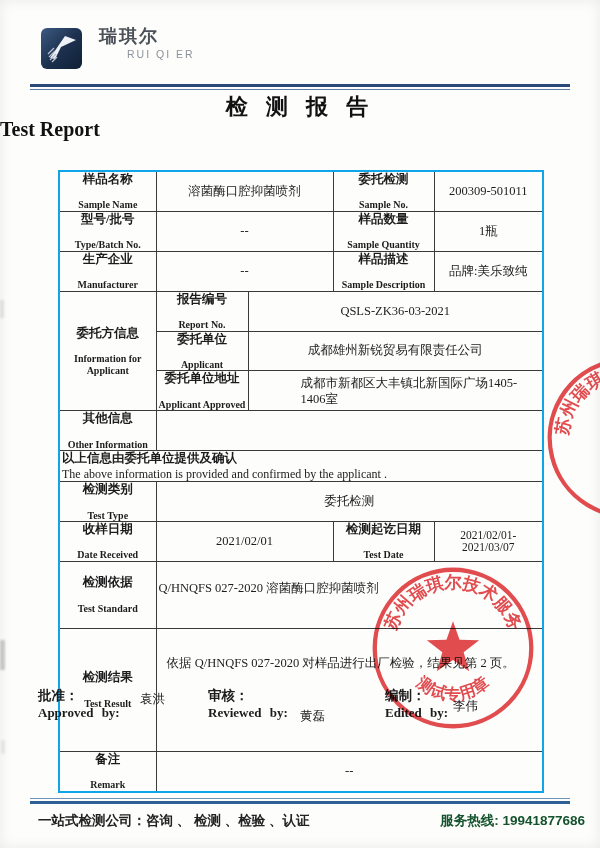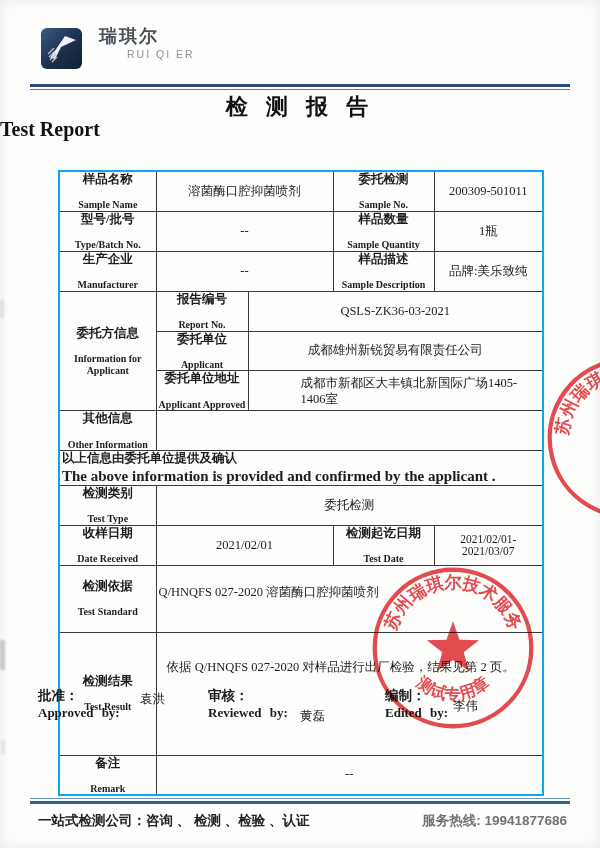--- a/index.html
+++ b/index.html
@@ -31,37 +31,37 @@
   table.rep{border:2px solid #0ea5e9;}
   .lab{text-align:center;}
   .lab .cn{display:block;font-size:12.5px;font-weight:bold;line-height:1.15;}
   .lab .en{display:block;font-size:10px;font-weight:bold;line-height:1.15;margin-top:13px;}
   .val{text-align:center;font-size:12.5px;}
   .val.left{text-align:left;}
   .val.addr{text-align:left;padding-left:52px;padding-right:18px;line-height:1.3;}
   .val.result{vertical-align:top;text-align:left;padding-left:10px;padding-top:26px;}
   .confirm{text-align:left;}
   .confirm .cn{display:block;font-size:12.5px;font-weight:bold;line-height:1.25;}
-  .confirm .en{display:block;font-size:15px;font-weight:bold;line-height:1.2;}
+  .confirm .en{display:block;font-size:12px;font-weight:normal;line-height:1.2;}
   
   .signoff{position:absolute;left:0;top:0;font-size:13px;}
   .sig-lab .cn{display:block;font-weight:bold;font-size:13.5px;line-height:1.25;
       font-family:"Liberation Sans","DejaVu Sans",sans-serif;}
   .sig-lab .en{display:block;font-weight:bold;font-size:13px;word-spacing:5px;line-height:1.25;}
   .sig-name{position:absolute;font-size:12.5px;}
   
   .foot-rule{position:absolute;left:30px;right:30px;top:798px;}
   .foot-rule .r1{height:1px;background:#6f94bb;}
   .foot-rule .r2{height:3px;background:#2e6096;margin-top:2px;}
   .foot-left{position:absolute;left:38px;top:812px;
       font-family:"Liberation Sans","DejaVu Sans",sans-serif;
       font-weight:bold;font-size:13.5px;color:#222;}
-  .foot-right{position:absolute;right:33px;top:812px;
+  .foot-right{position:absolute;right:15px;top:812px;
       font-family:"Liberation Sans","DejaVu Sans",sans-serif;
-      font-weight:bold;font-size:13.5px;color:#737373;margin-left:16px;}
+      font-weight:bold;font-size:13.5px;color:#14532d;margin-left:16px;}
   
   .stamp{position:absolute;mix-blend-mode:multiply;opacity:.92;pointer-events:none;}
   .stamp-main{left:367px;top:562px;width:172px;height:172px;}
   .stamp-edge{left:542px;top:352px;width:172px;height:172px;transform:rotate(-14deg);}
   
   .smudge{position:absolute;background:rgba(60,60,60,.25);filter:blur(1px);}
 </style>
 </head>
 <body>
 

